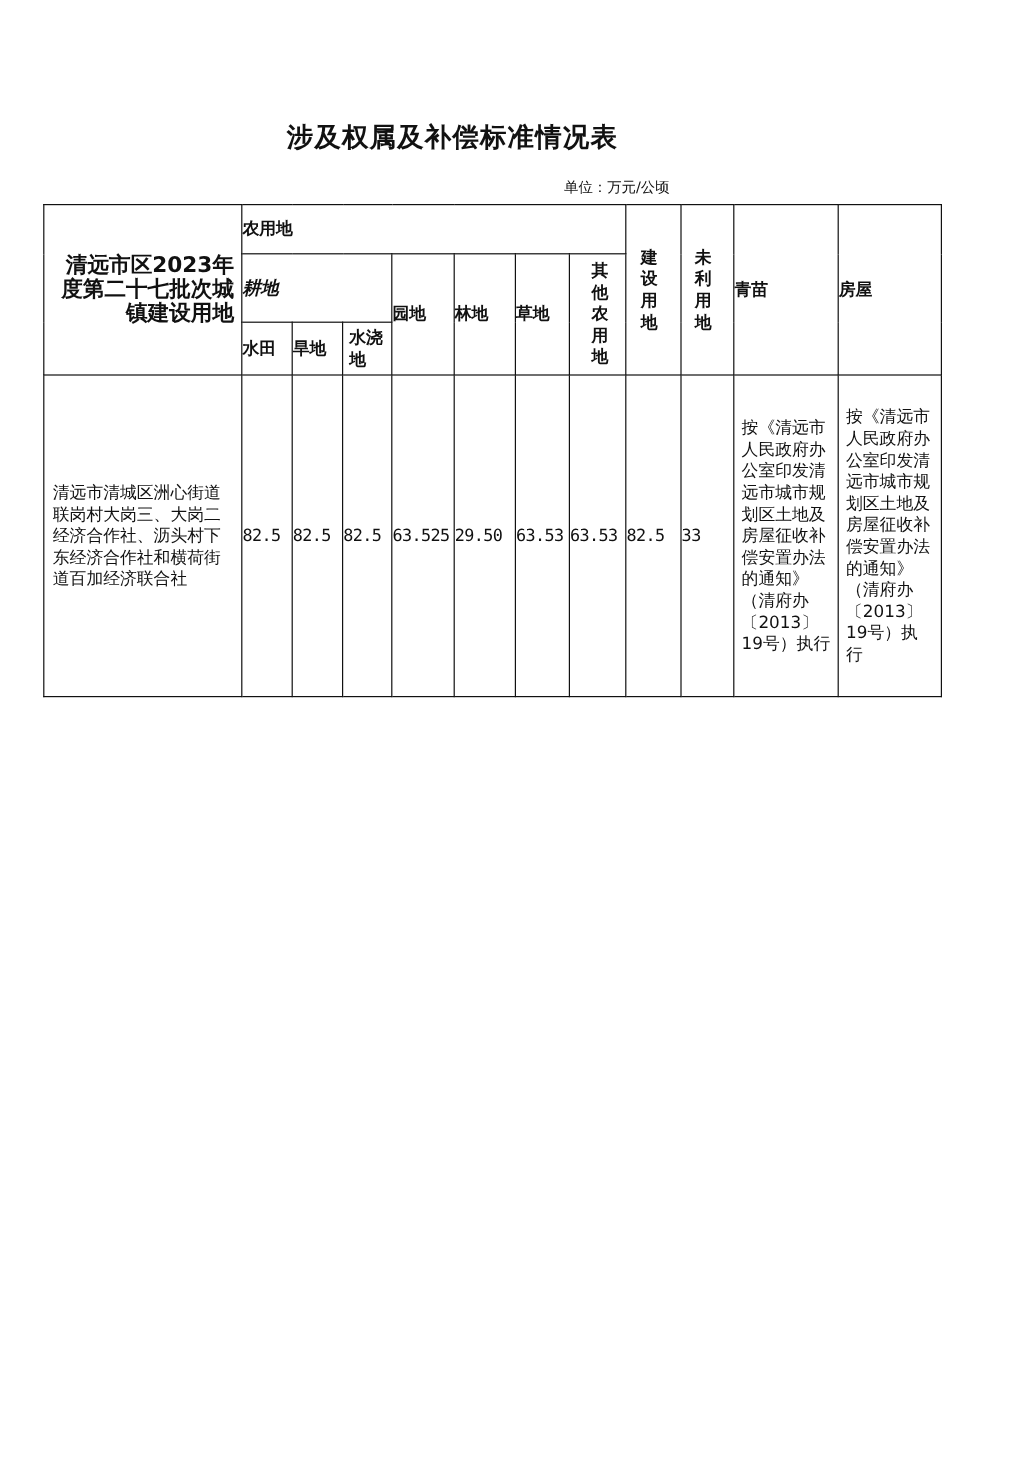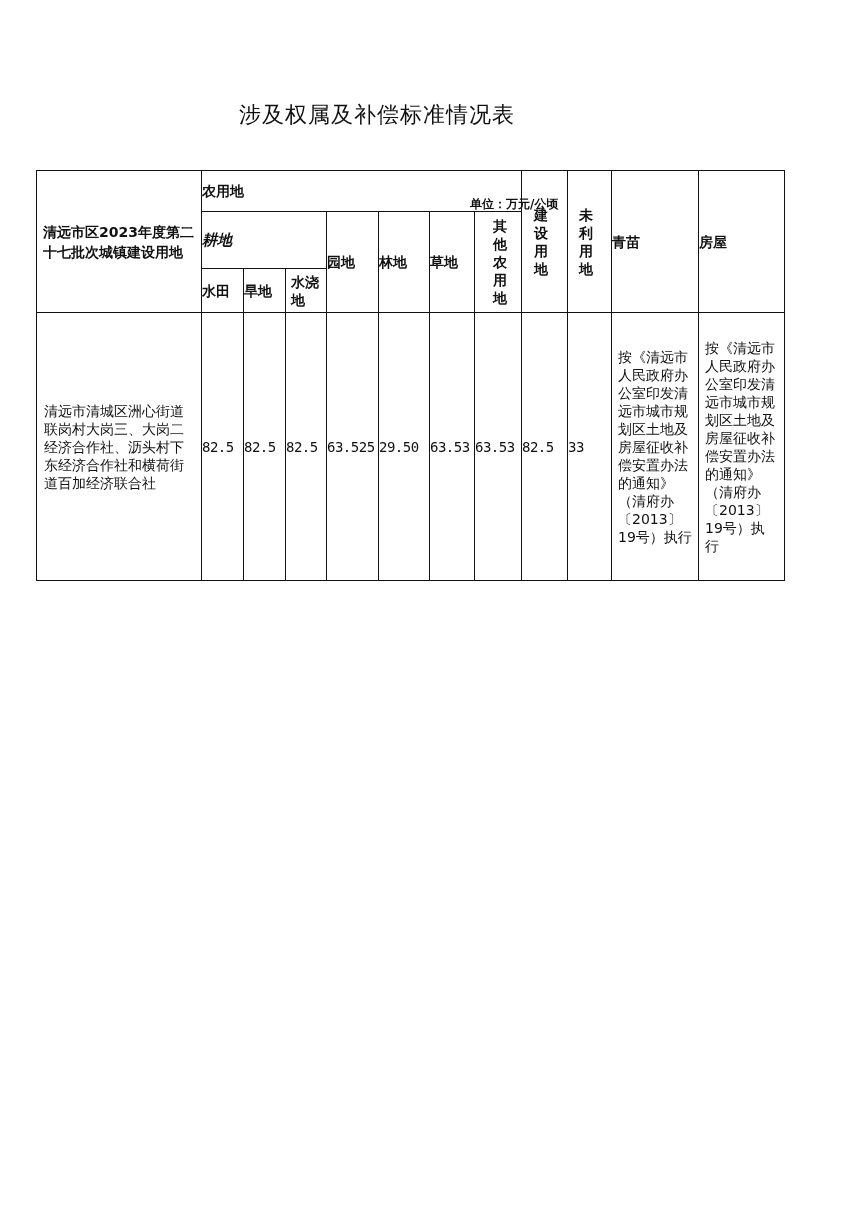--- a/index.html
+++ b/index.html
@@ -1,20 +1,20 @@
 <!DOCTYPE html>
 <html><head>
 <meta charset="utf-8">
 <style>
   html, body { margin: 0; padding: 0; background: #ffffff; }
   body { width: 850px; height: 1218px; position: relative; overflow: hidden;
          font-family: "DejaVu Sans", "Liberation Sans", sans-serif; color: #111; }
   .title { position: absolute; left: 0; width: 754px; top: 100px; text-align: center;
-           font-size: 22px; font-weight: normal; letter-spacing: 1px; }
-  .unit { position: absolute; left: 470px; top: 148px; font-size: 12px; font-weight: bold; margin-top: 48px; }
+           font-size: 22px; font-weight: bold; letter-spacing: 1px; }
+  .unit { position: absolute; left: 470px; top: 148px; font-size: 12px; font-weight: normal; }
   table.main { position: absolute; left: 36px; top: 170px; border-collapse: collapse;
                table-layout: fixed; width: 748px; }
   table.main td { border: 1.6px solid #111; text-align: left; vertical-align: middle;
                   padding: 0; font-size: 14px; line-height: 18px; }
   .hdr { font-weight: bold; }
   .big { font-size: 17px; line-height: 22px; }
   .vert { font-size: 17px; line-height: 22px; font-weight: bold; margin-top: 22px; }
   .num { font-family: "DejaVu Sans Mono", "Liberation Mono", monospace; font-size: 13px; letter-spacing: -0.5px; }
   .desc { font-size: 14px; line-height: 19px; padding: 0 2px; }
   .note { font-size: 13.5px; line-height: 19px; padding: 0 1px; }
@@ -35,21 +35,21 @@
       <col style="width:51px">
       <col style="width:45px">
       <col style="width:47px">
     <col style="width:46px">
       <col style="width:44px">
       <col style="width:87px">
       <col style="width:86px">
   </colgroup>
   <tbody>
       <tr style="height:41px">
-    <td rowspan="3" class="hdr" style="padding:0 6px;font-size:14px;line-height:20px;text-align:left;">
+    <td rowspan="3" class="hdr" style="padding:0 6px;font-size:18px;line-height:20px;text-align:right;">
       <span>清远市区2023年度第二十七批次城镇建设用地</span>
     </td>
     <td colspan="7" class="hdr big">农用地</td>
     <td rowspan="3" class="vert" style="padding:0 12px;">
       <span>建设用地</span>
     </td>
     <td rowspan="3" class="vert" style="padding:8px 11px;">
       <span>未利用地</span>
     </td>
     <td rowspan="3" class="hdr big">青苗</td>

